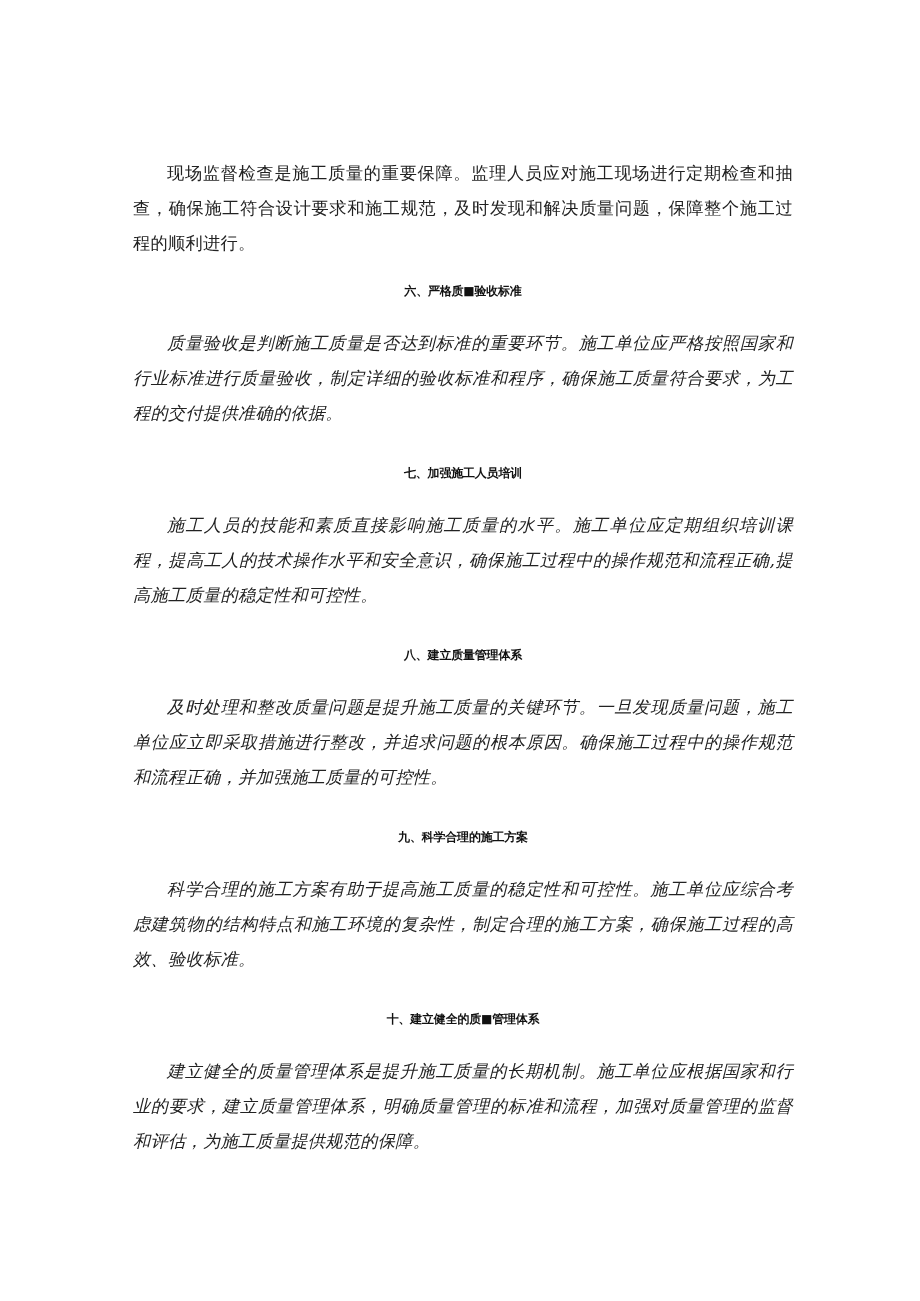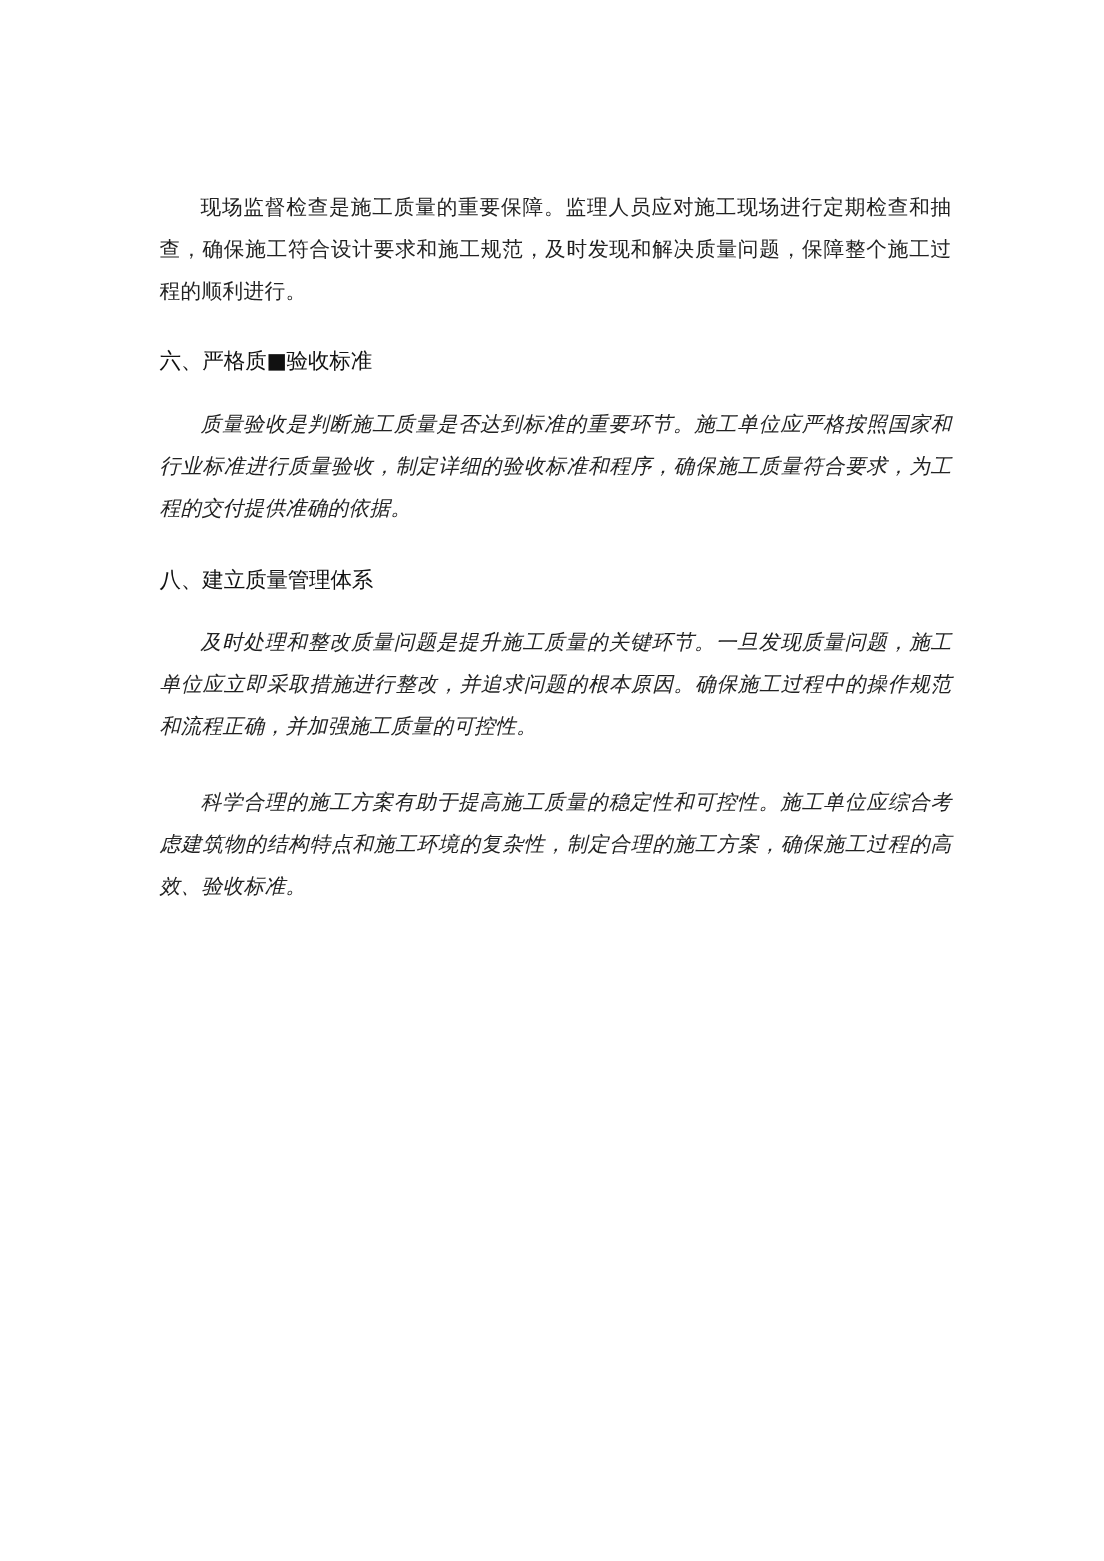--- a/index.html
+++ b/index.html
@@ -25,46 +25,56 @@
       font-size: 17.2px;
       line-height: 35px;
       margin: 0;
       text-indent: 34px;
       text-align: justify;
       letter-spacing: 0.3px;
       color: #222222;
     }
     .heading {
       font-family: "DejaVu Sans", "Liberation Sans", sans-serif;
-      font-size: 18px;
+      font-size: 12px;
       line-height: 28px;
       margin: 0;
-      font-weight: normal;
+      font-weight: bold;
       color: #111111;
       letter-spacing: -0.2px;
+      text-align: center;
     }
-    .block1 { margin-bottom: 27px; }
+    .block1 { margin-bottom: 16px; }
     .section { margin-bottom: 0; }
     .section .heading { margin-bottom: 21px; }
     .section .para { margin-bottom: 28px; font-style: italic; }
   </style>
 </head>
 <body>
 
 <div class="page">
   <p class="para block1">现场监督检查是施工质量的重要保障。监理人员应对施工现场进行定期检查和抽查，确保施工符合设计要求和施工规范，及时发现和解决质量问题，保障整个施工过程的顺利进行。</p>
 
   <div class="section">
     <h2 class="heading">六、严格质■验收标准</h2>
     <p class="para">质量验收是判断施工质量是否达到标准的重要环节。施工单位应严格按照国家和行业标准进行质量验收，制定详细的验收标准和程序，确保施工质量符合要求，为工程的交付提供准确的依据。</p>
   </div>
 
+  <div class="section">
+    <h2 class="heading">七、加强施工人员培训</h2>
+    <p class="para">施工人员的技能和素质直接影响施工质量的水平。施工单位应定期组织培训课程，提高工人的技术操作水平和安全意识，确保施工过程中的操作规范和流程正确,提高施工质量的稳定性和可控性。</p>
+  </div>
 
   <div class="section">
     <h2 class="heading">八、建立质量管理体系</h2>
     <p class="para">及时处理和整改质量问题是提升施工质量的关键环节。一旦发现质量问题，施工单位应立即采取措施进行整改，并追求问题的根本原因。确保施工过程中的操作规范和流程正确，并加强施工质量的可控性。</p>
   </div>
 
   <div class="section">
+    <h2 class="heading">九、科学合理的施工方案</h2>
     <p class="para">科学合理的施工方案有助于提高施工质量的稳定性和可控性。施工单位应综合考虑建筑物的结构特点和施工环境的复杂性，制定合理的施工方案，确保施工过程的高效、验收标准。</p>
   </div>
 
+  <div class="section">
+    <h2 class="heading">十、建立健全的质■管理体系</h2>
+    <p class="para">建立健全的质量管理体系是提升施工质量的长期机制。施工单位应根据国家和行业的要求，建立质量管理体系，明确质量管理的标准和流程，加强对质量管理的监督和评估，为施工质量提供规范的保障。</p>
+  </div>
 </div>
 
 </body></html>

